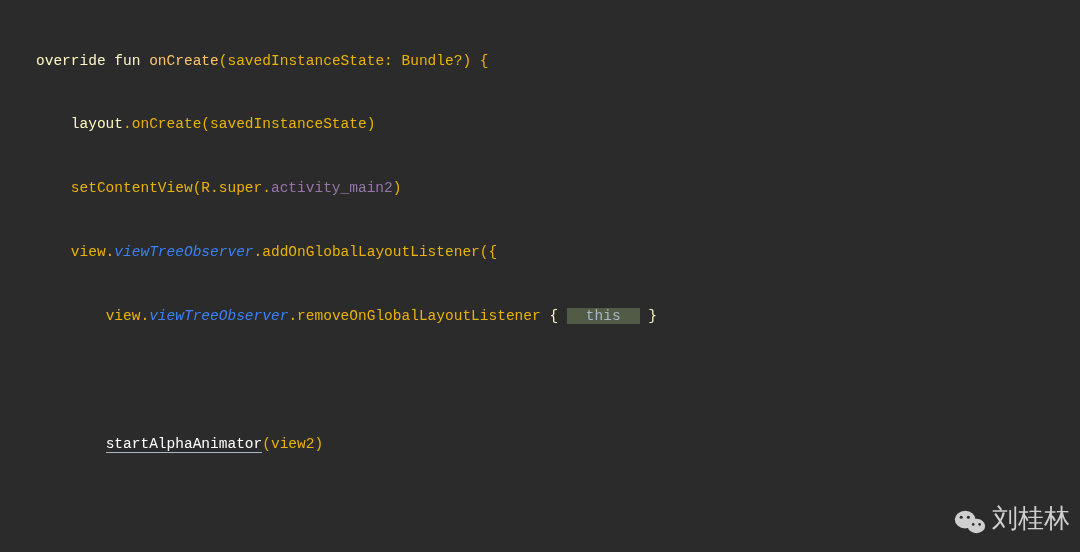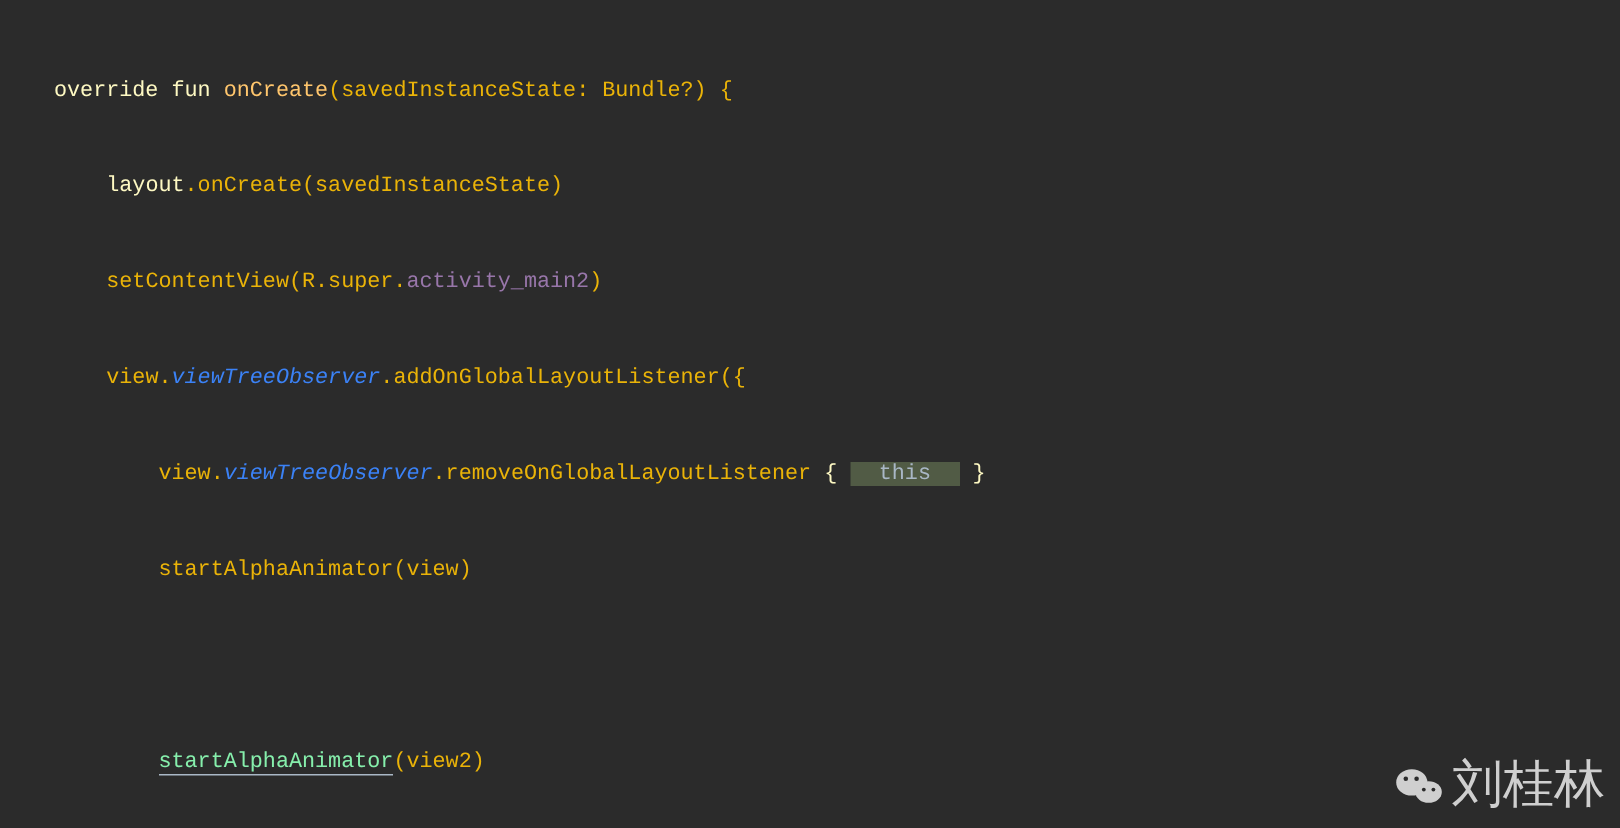--- a/index.html
+++ b/index.html
@@ -17,47 +17,46 @@
     padding: 8px 0 0 36px;
     white-space: pre;
     position: relative;
   }
   .line { min-height: 21.3px; }
   .kw     { color: #fef9c3; }          
   .fn     { color: #ffc66d; text-align: center; }          
   .id     { color: #eab308; }
   .prop   { color: #3b82f6; font-style: italic; } 
   .lit    { color: #9876aa; }          
-  .link   { color: #86efac; border-bottom: 1px solid #a9b7c6; padding-bottom: 0px; }
+  .link   { color: #ffffff; border-bottom: 1px solid #a9b7c6; padding-bottom: 0px; }
   .thisbg { background: #515b45; color: #a9b7c6; padding: 0 19px; }
   .watermark {
     position: absolute;
     right: 10px;
     bottom: 14px;
     display: flex;
-    align-items: center;
+    align-items: flex-start;
     gap: 6px;
     color: #dddddd;
     font-family: "PingFang SC","Microsoft YaHei",sans-serif;
-    font-size: 34px;
+    font-size: 26px;
     opacity: 0.92;
     pointer-events: none;
   }
   .watermark svg { width: 32px; height: 28px; }
 </style>
 </head>
 <body>
 
 <div class="editor">
   <div class="line"><span class="kw">override</span> <span class="kw">fun</span> <span class="fn">onCreate</span><span class="id">(savedInstanceState: Bundle?)</span><span class="id"> {</span></div>
   <div class="line">    <span class="kw">layout</span><span class="id">.onCreate(savedInstanceState)</span></div>
   <div class="line">    <span class="id">setContentView(R.super.</span><span class="lit">activity_main2</span><span class="id">)</span></div>
   <div class="line">    <span class="id">view.</span><span class="prop">viewTreeObserver</span><span class="id">.addOnGlobalLayoutListener({</span></div>
   <div class="line">        <span class="id">view.</span><span class="prop">viewTreeObserver</span><span class="id">.removeOnGlobalLayoutListener </span><span class="kw">{</span> <span class="thisbg">this</span><span class="kw"> }</span></div>
-  <div class="line">        <span class="id">startAlphaAnimator(view)</span></div>
   <div class="line"></div>
   <div class="line">        <span class="link">startAlphaAnimator</span><span class="id">(view2)</span></div>
   
   
   
   
   
   
   
   

